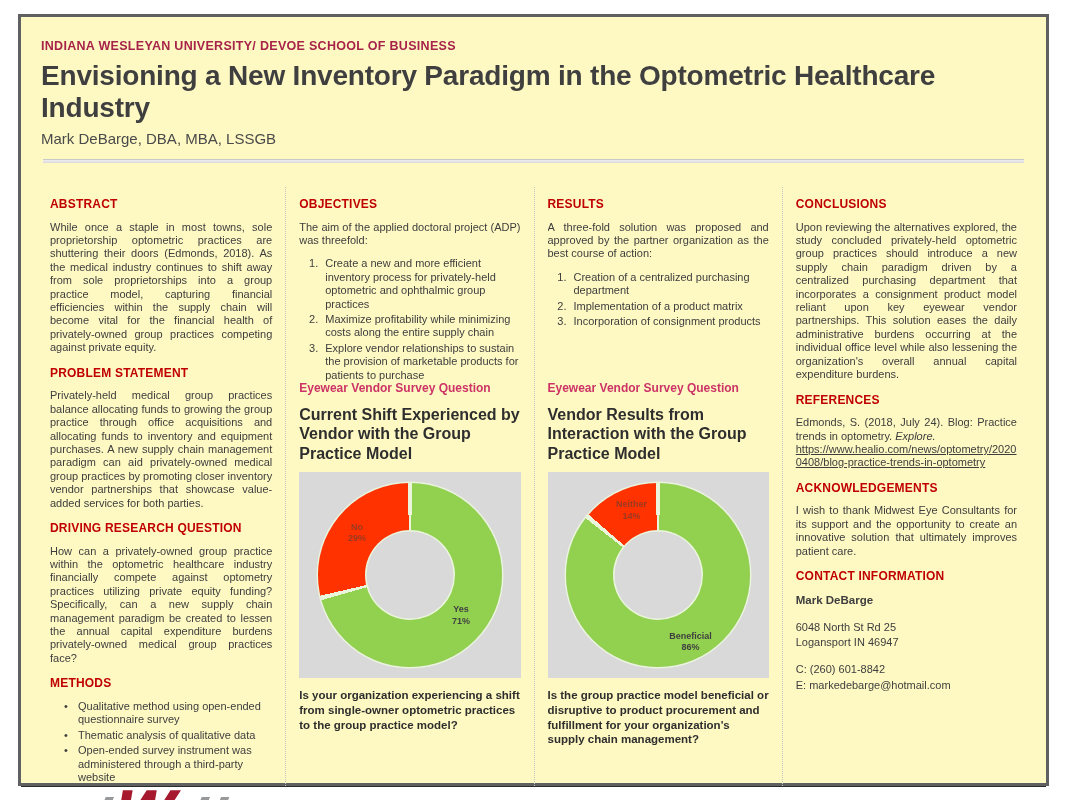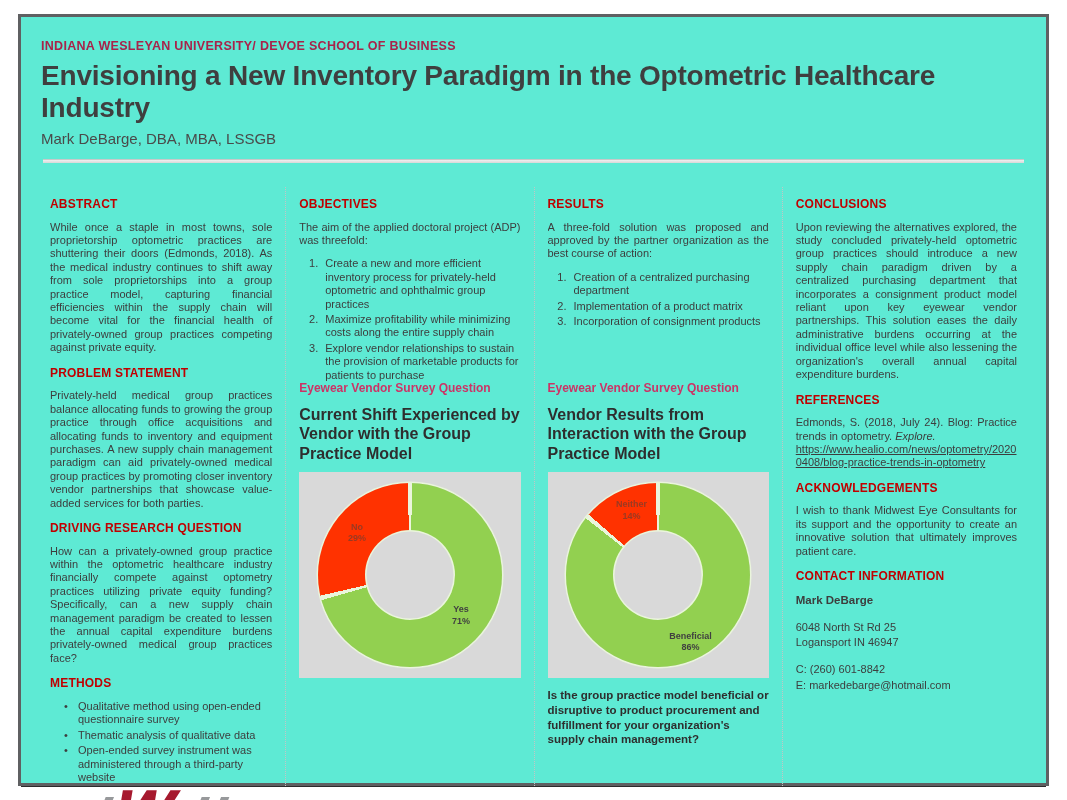--- a/index.html
+++ b/index.html
@@ -1,19 +1,19 @@
 <!DOCTYPE html>
 <html><head>
 <meta charset="utf-8">
 <style>
   * { margin:0; padding:0; box-sizing:border-box; }
   html,body { width:1067px; height:800px; background:#ffffff; font-family:"Liberation Sans", sans-serif; }
   .frame {
     position:absolute; left:18px; top:14px; width:1031px; height:772px;
-    background:#5eead4; border:3px solid #5f6062; display:flex; flex-direction:column;
+    background:#fef9c3; border:3px solid #5f6062; display:flex; flex-direction:column;
   }
   
   .hdr { padding:22px 20px 0 20px; }
   .kicker { color:#A8234A; font-size:12.5px; font-weight:bold; letter-spacing:0.3px; }
   .title { color:#3f3f3f; font-size:28px; font-weight:bold; margin-top:7px; letter-spacing:-0.2px; }
   .author { color:#4a4a4a; font-size:15px; margin-top:6px; }
   .hdr-rule { margin:12px 2px 0 2px; height:4px; border-top:1px solid #c9c9c9;
     background:linear-gradient(#efefef,#d8d8d8); }
   
   .bodygrid { flex:1; display:grid; grid-template-columns:repeat(4,1fr); padding:24px 16px 0 16px; }
@@ -97,20 +97,21 @@
         </div>
         <div class="slice-lbl lbl-red" style="left:22%; top:24%;">
           <span>No</span><br>
           <span>29%</span>
         </div>
         <div class="slice-lbl lbl-dark" style="left:69%; top:64%;">
           <span>Yes</span><br>
           <span>71%</span>
         </div>
       </div>
+      <div class="chart-q">Is your organization experiencing a shift from single-owner optometric practices to the group practice model?</div>
     </div>
 
     <div class="col">
       <div class="topblock">
         <h3 class="sec">RESULTS</h3>
         <p class="body">A three-fold solution was proposed and approved by the partner organization as the best course of action:</p>
         <ol class="numlist">
           <li>Creation of a centralized purchasing department</li>
           <li>Implementation of a product matrix</li>
           <li>Incorporation of consignment products</li>

